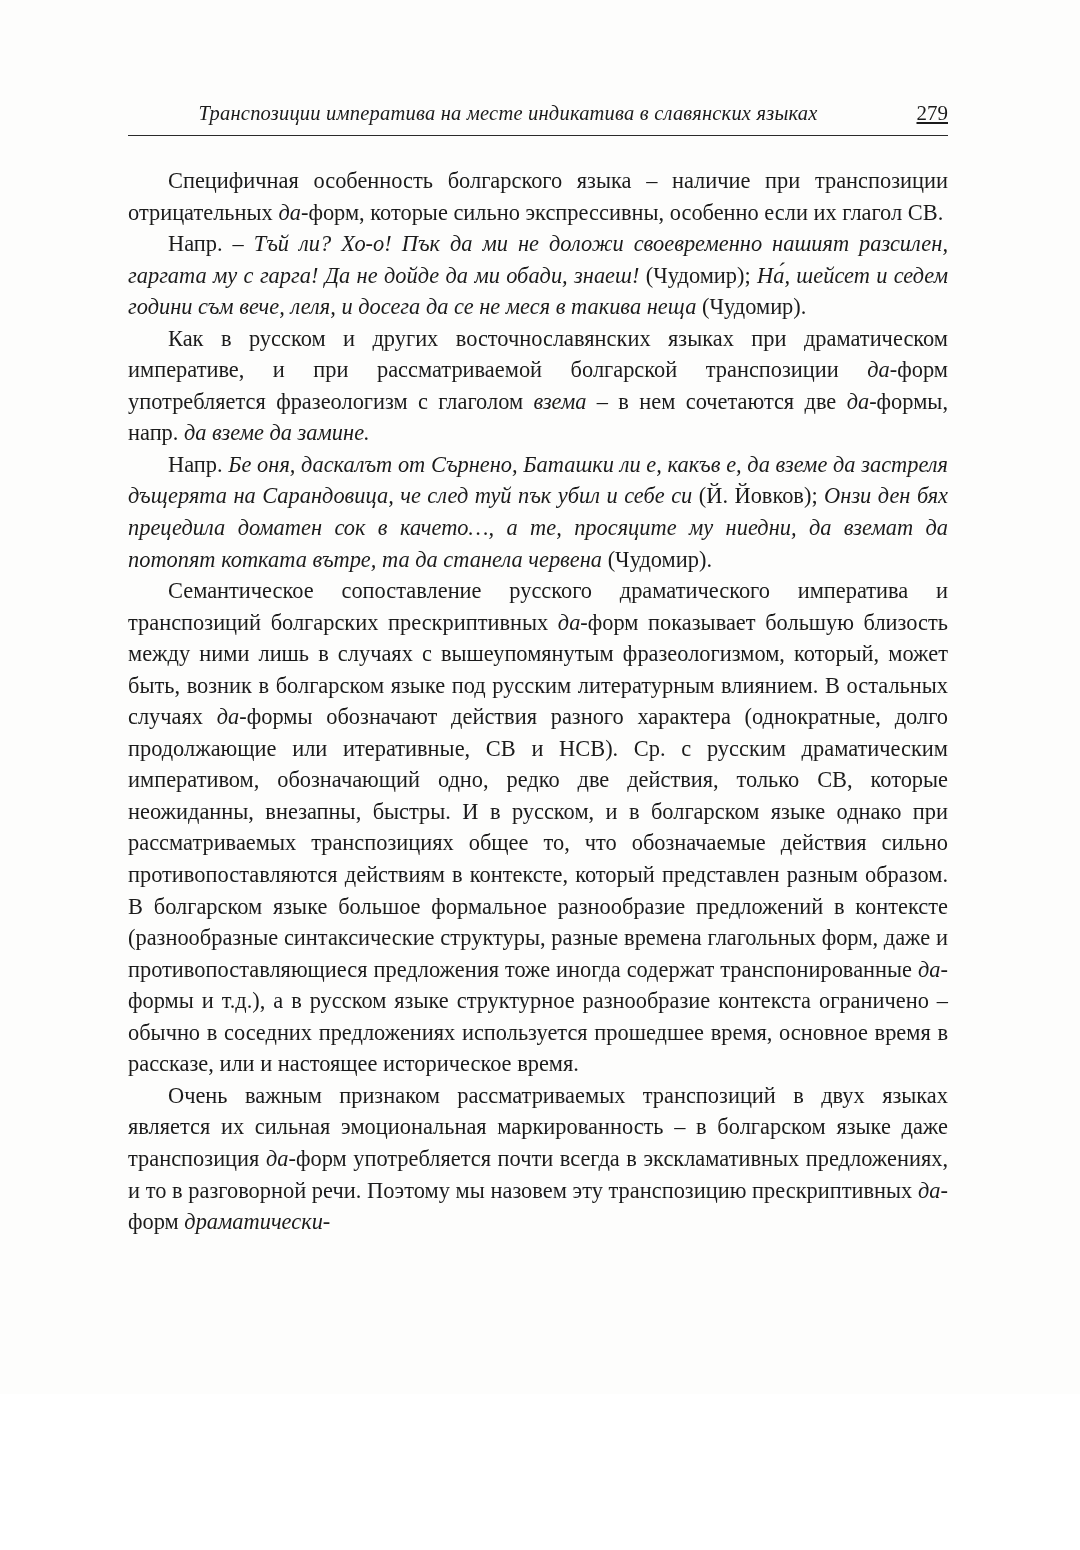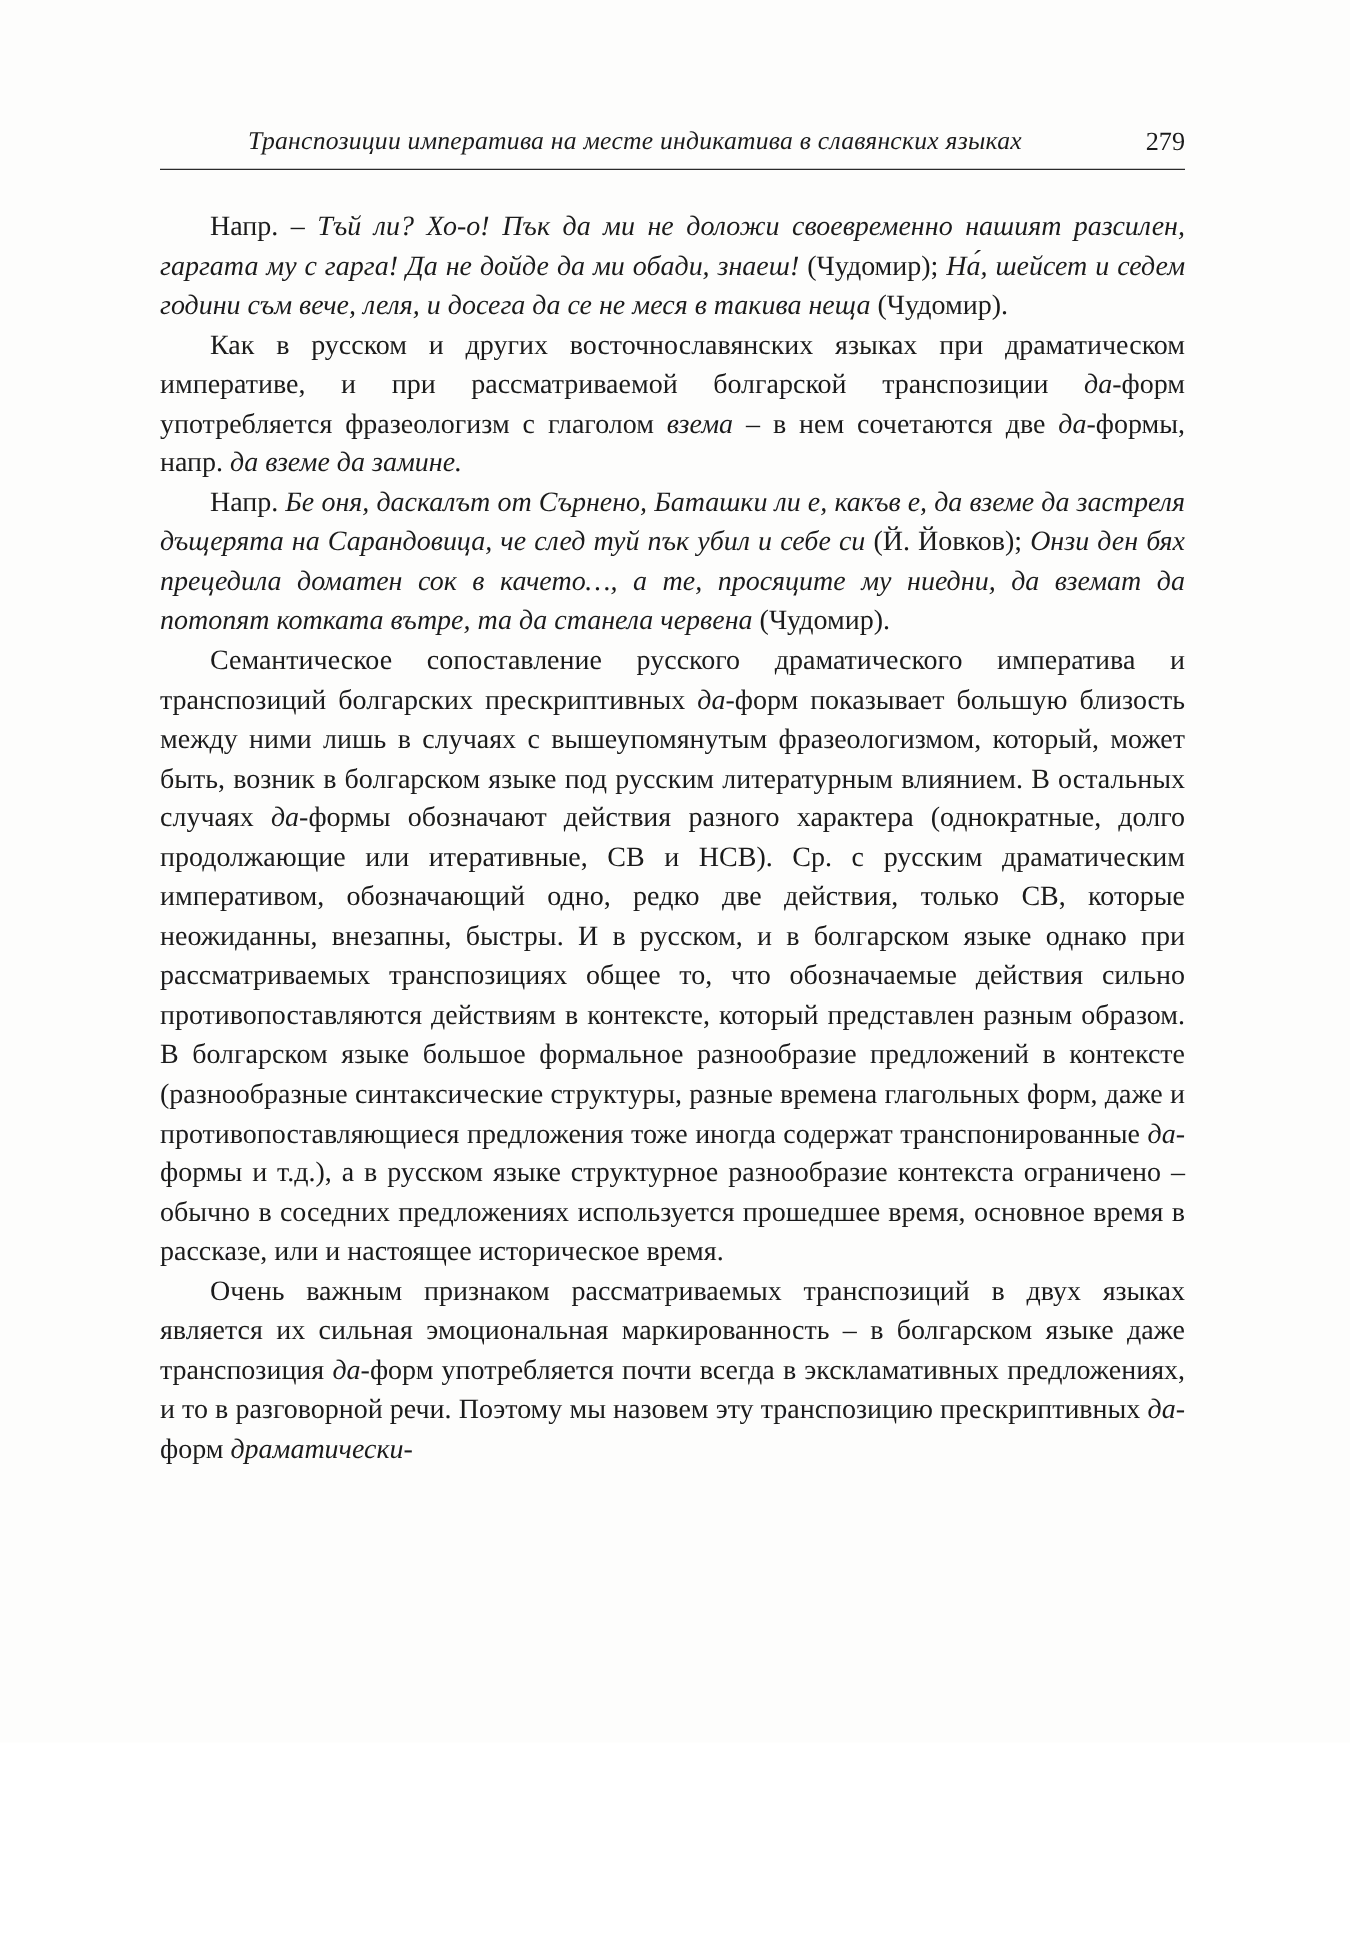--- a/index.html
+++ b/index.html
@@ -37,20 +37,21 @@
     text-align: center;
     font-style: italic;
     letter-spacing: 0.2px;
   }
   .page-number {
     position: absolute;
     right: 0;
     top: 0;
     font-style: normal;
     font-size: 21px;
+    text-decoration: underline;
   }
   .head-rule {
     margin-top: 7px;
     border: none;
     border-top: 1.6px solid #2a2a2a;
     height: 0;
   }
   .text-block {
     margin-top: 29px;
     width: 820px;
@@ -75,20 +76,21 @@
 <div class="page">
 
   <div class="running-head">
     <div class="running-title">Транспозиции императива на месте индикатива в славянских языках</div>
     <div class="page-number">279</div>
   </div>
 
   <hr class="head-rule">
 
   <div class="text-block">
+      <p class="para"><span class="n">Специфичная особенность болгарского языка – наличие при транспозиции отрицательных </span><span class="i">да</span><span class="n">-форм, которые сильно экспрессивны, особенно если их глагол СВ.</span></p>
       <p class="para"><span class="n">Напр. – </span><span class="i">Тъй ли? Хо-о! Пък </span><span class="bi">да ми не доложи</span><span class="i"> своевременно нашият разсилен, гаргата му с гарга! </span><span class="bi">Да не дойде</span><span class="i"> да ми обади, знаеш!</span><span class="n"> (Чудомир); </span><span class="i">На́, шейсет и седем години съм вече, леля, и досега </span><span class="bi">да се не меся</span><span class="i"> в такива неща</span><span class="n"> (Чудомир).</span></p>
       <p class="para"><span class="n">Как в русском и других восточнославянских языках при драматическом императиве, и при рассматриваемой болгарской транспозиции </span><span class="i">да</span><span class="n">-форм употребляется фразеологизм с глаголом </span><span class="i">взема</span><span class="n"> – в нем сочетаются две </span><span class="i">да</span><span class="n">-формы, напр. </span><span class="i">да вземе да замине.</span></p>
       <p class="para"><span class="n">Напр. </span><span class="i">Бе оня, даскалът от Сърнено, Баташки ли е, какъв е, </span><span class="bi">да вземе да застреля</span><span class="i"> дъщерята на Сарандовица, че след туй пък убил и себе си</span><span class="n"> (Й. Йовков); </span><span class="i">Онзи ден бях прецедила доматен сок в качето…, а те, просяците му ниедни, </span><span class="bi">да вземат да потопят</span><span class="i"> котката вътре, та да станела червена</span><span class="n"> (Чудомир).</span></p>
       <p class="para"><span class="n">Семантическое сопоставление русского драматического императива и транспозиций болгарских прескриптивных </span><span class="i">да</span><span class="n">-форм показывает большую близость между ними лишь в случаях с вышеупомянутым фразеологизмом, который, может быть, возник в болгарском языке под русским литературным влиянием. В остальных случаях </span><span class="i">да</span><span class="n">-формы обозначают действия разного характера (однократные, долго продолжающие или итеративные, СВ и НСВ). Ср. с русским драматическим императивом, обозначающий одно, редко две действия, только СВ, которые неожиданны, внезапны, быстры. И в русском, и в болгарском языке однако при рассматриваемых транспозициях общее то, что обозначаемые действия сильно противопоставляются действиям в контексте, который представлен разным образом. В болгарском языке большое формальное разнообразие предложений в контексте (разнообразные синтаксические структуры, разные времена глагольных форм, даже и противопоставляющиеся предложения тоже иногда содержат транспонированные </span><span class="i">да</span><span class="n">-формы и т.д.), а в русском языке структурное разнообразие контекста ограничено – обычно в соседних предложениях используется прошедшее время, основное время в рассказе, или и настоящее историческое время.</span></p>
       <p class="para"><span class="n">Очень важным признаком рассматриваемых транспозиций в двух языках является их сильная эмоциональная маркированность – в болгарском языке даже транспозиция </span><span class="i">да</span><span class="n">-форм употребляется почти всегда в экскламативных предложениях, и то в разговорной речи. Поэтому мы назовем эту транспозицию прескриптивных </span><span class="i">да</span><span class="n">-форм </span><span class="i">драматически-</span></p>
     </div>
 
 </div>
 
 </body></html>

